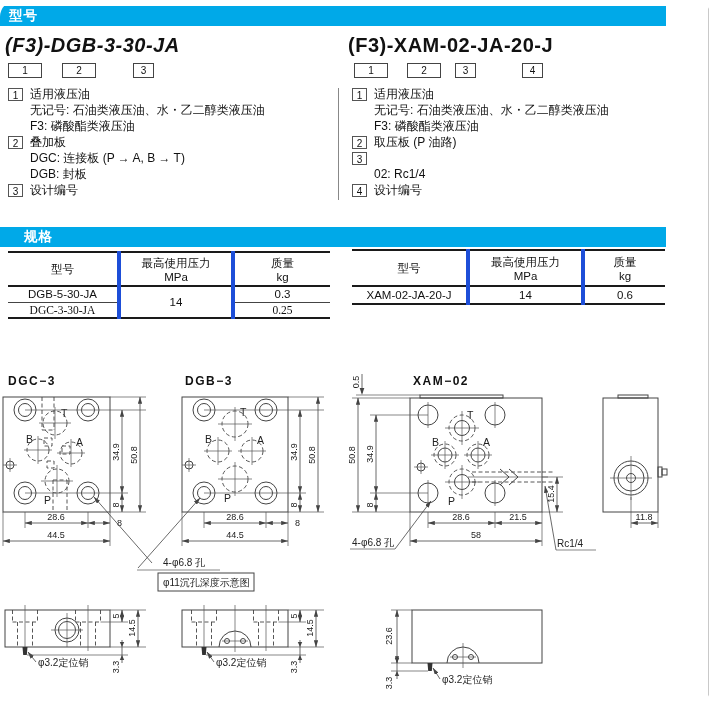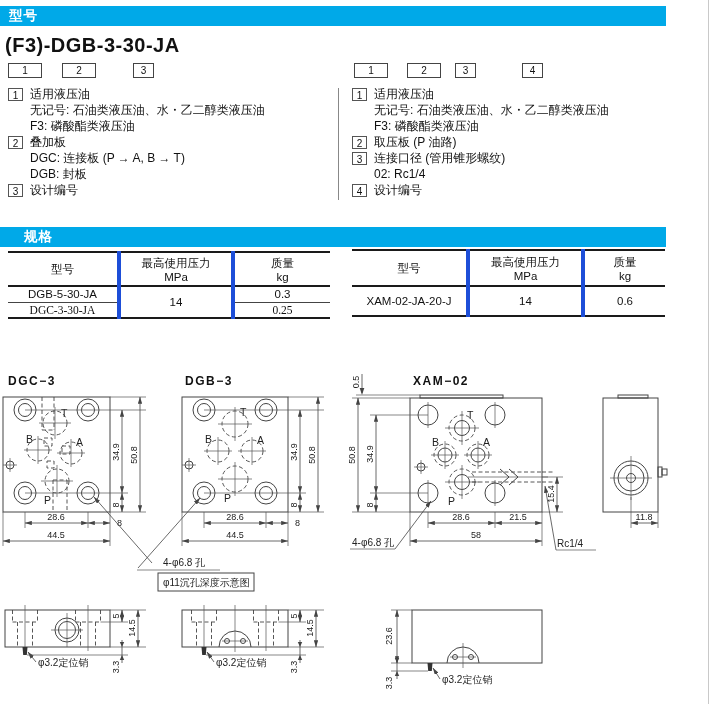--- a/index.html
+++ b/index.html
@@ -1,17 +1,17 @@
 <!DOCTYPE html>
 <html><head>
 <meta charset="utf-8">
 <style>
   html,body{margin:0;padding:0;background:#fff;}
   .page{position:relative;width:711px;height:704px;background:#fff;overflow:hidden;
-        font-family:"Liberation Sans","DejaVu Sans",sans-serif;color:#111;}
+        font-family:"Liberation Sans","DejaVu Sans",sans-serif;color:#111;border-radius:17px;}
   .secbar{position:absolute;left:0;width:666px;height:20px;color:#fff;font-weight:bold;
           font-size:13.5px;line-height:20px;padding-left:9px;box-sizing:border-box;letter-spacing:1px;}
   .code{position:absolute;font-size:20px;font-weight:bold;letter-spacing:0.5px;white-space:nowrap;}
   .numbox{position:absolute;height:13px;border:1px solid #444;text-align:center;
           font-size:10px;line-height:13px;box-sizing:content-box;}
   .mcol{position:absolute;top:86px;width:330px;}
   .mrow{display:flex;align-items:center;height:16px;font-size:12px;white-space:nowrap;}
   .mk{width:15px;height:13px;border:1px solid #555;font-size:10px;line-height:13px;
       text-align:center;margin-right:7px;flex:none;box-sizing:border-box;}
   .noMk{padding-left:22px;align-items:center;}
@@ -36,21 +36,22 @@
 </head>
 <body>
 
 <div class="page">
   <div class="pageedge"></div>
 
   <div class="secbar" style="top:6px;background:#00a9e8;">
     <span>型号</span>
   </div>
 
-  <div class="code" style="left:5px;top:34px;">(F3)-DGB-3-30-JA</div>
+  <div class="code" style="left:5px;top:34px;font-style:italic;">(F3)-DGB-3-30-JA</div>
+  <div class="code" style="left:348px;top:34px;">(F3)-XAM-02-JA-20-J</div>
 
   <div class="numbox" style="left:8px;top:63px;width:32px;">1</div>
   <div class="numbox" style="left:62px;top:63px;width:32px;">2</div>
   <div class="numbox" style="left:133px;top:63px;width:19px;">3</div>
 
   <div class="numbox" style="left:354px;top:63px;width:32px;">1</div>
   <div class="numbox" style="left:407px;top:63px;width:32px;">2</div>
   <div class="numbox" style="left:455px;top:63px;width:19px;">3</div>
   <div class="numbox" style="left:522px;top:63px;width:19px;">4</div>
 
@@ -93,21 +94,20 @@
       </div>
     <div class="mrow noMk">
         <span>F3: 磷酸酯类液压油</span>
       </div>
     <div class="mrow">
         <span class="mk">2</span>
         <span>取压板 (P 油路)</span>
       </div>
     <div class="mrow">
         <span class="mk">3</span>
-        <span>连接口径 (管用锥形螺纹)</span>
       </div>
     <div class="mrow noMk">
         <span>02: Rc1/4</span>
       </div>
     <div class="mrow">
         <span class="mk">4</span>
         <span>设计编号</span>
       </div>
   </div>
 
@@ -156,21 +156,21 @@
       <td>型号</td>
       <td class="vb">
         <div>最高使用压力</div>
         <div>MPa</div>
       </td>
       <td class="vb">
         <div>质量</div>
         <div>kg</div>
       </td>
     </tr>
-    <tr style="height:30px;margin-top:48px;">
+    <tr style="height:18px;margin-top:48px;">
       <td>XAM-02-JA-20-J</td>
       <td class="vb">14</td>
       <td class="vb">0.6</td>
     </tr>
   </tbody>
     </table>
 
 
   <svg style="position:absolute;left:0;top:360px;" width="711" height="344" viewBox="0 0 711 344">
     <defs>

